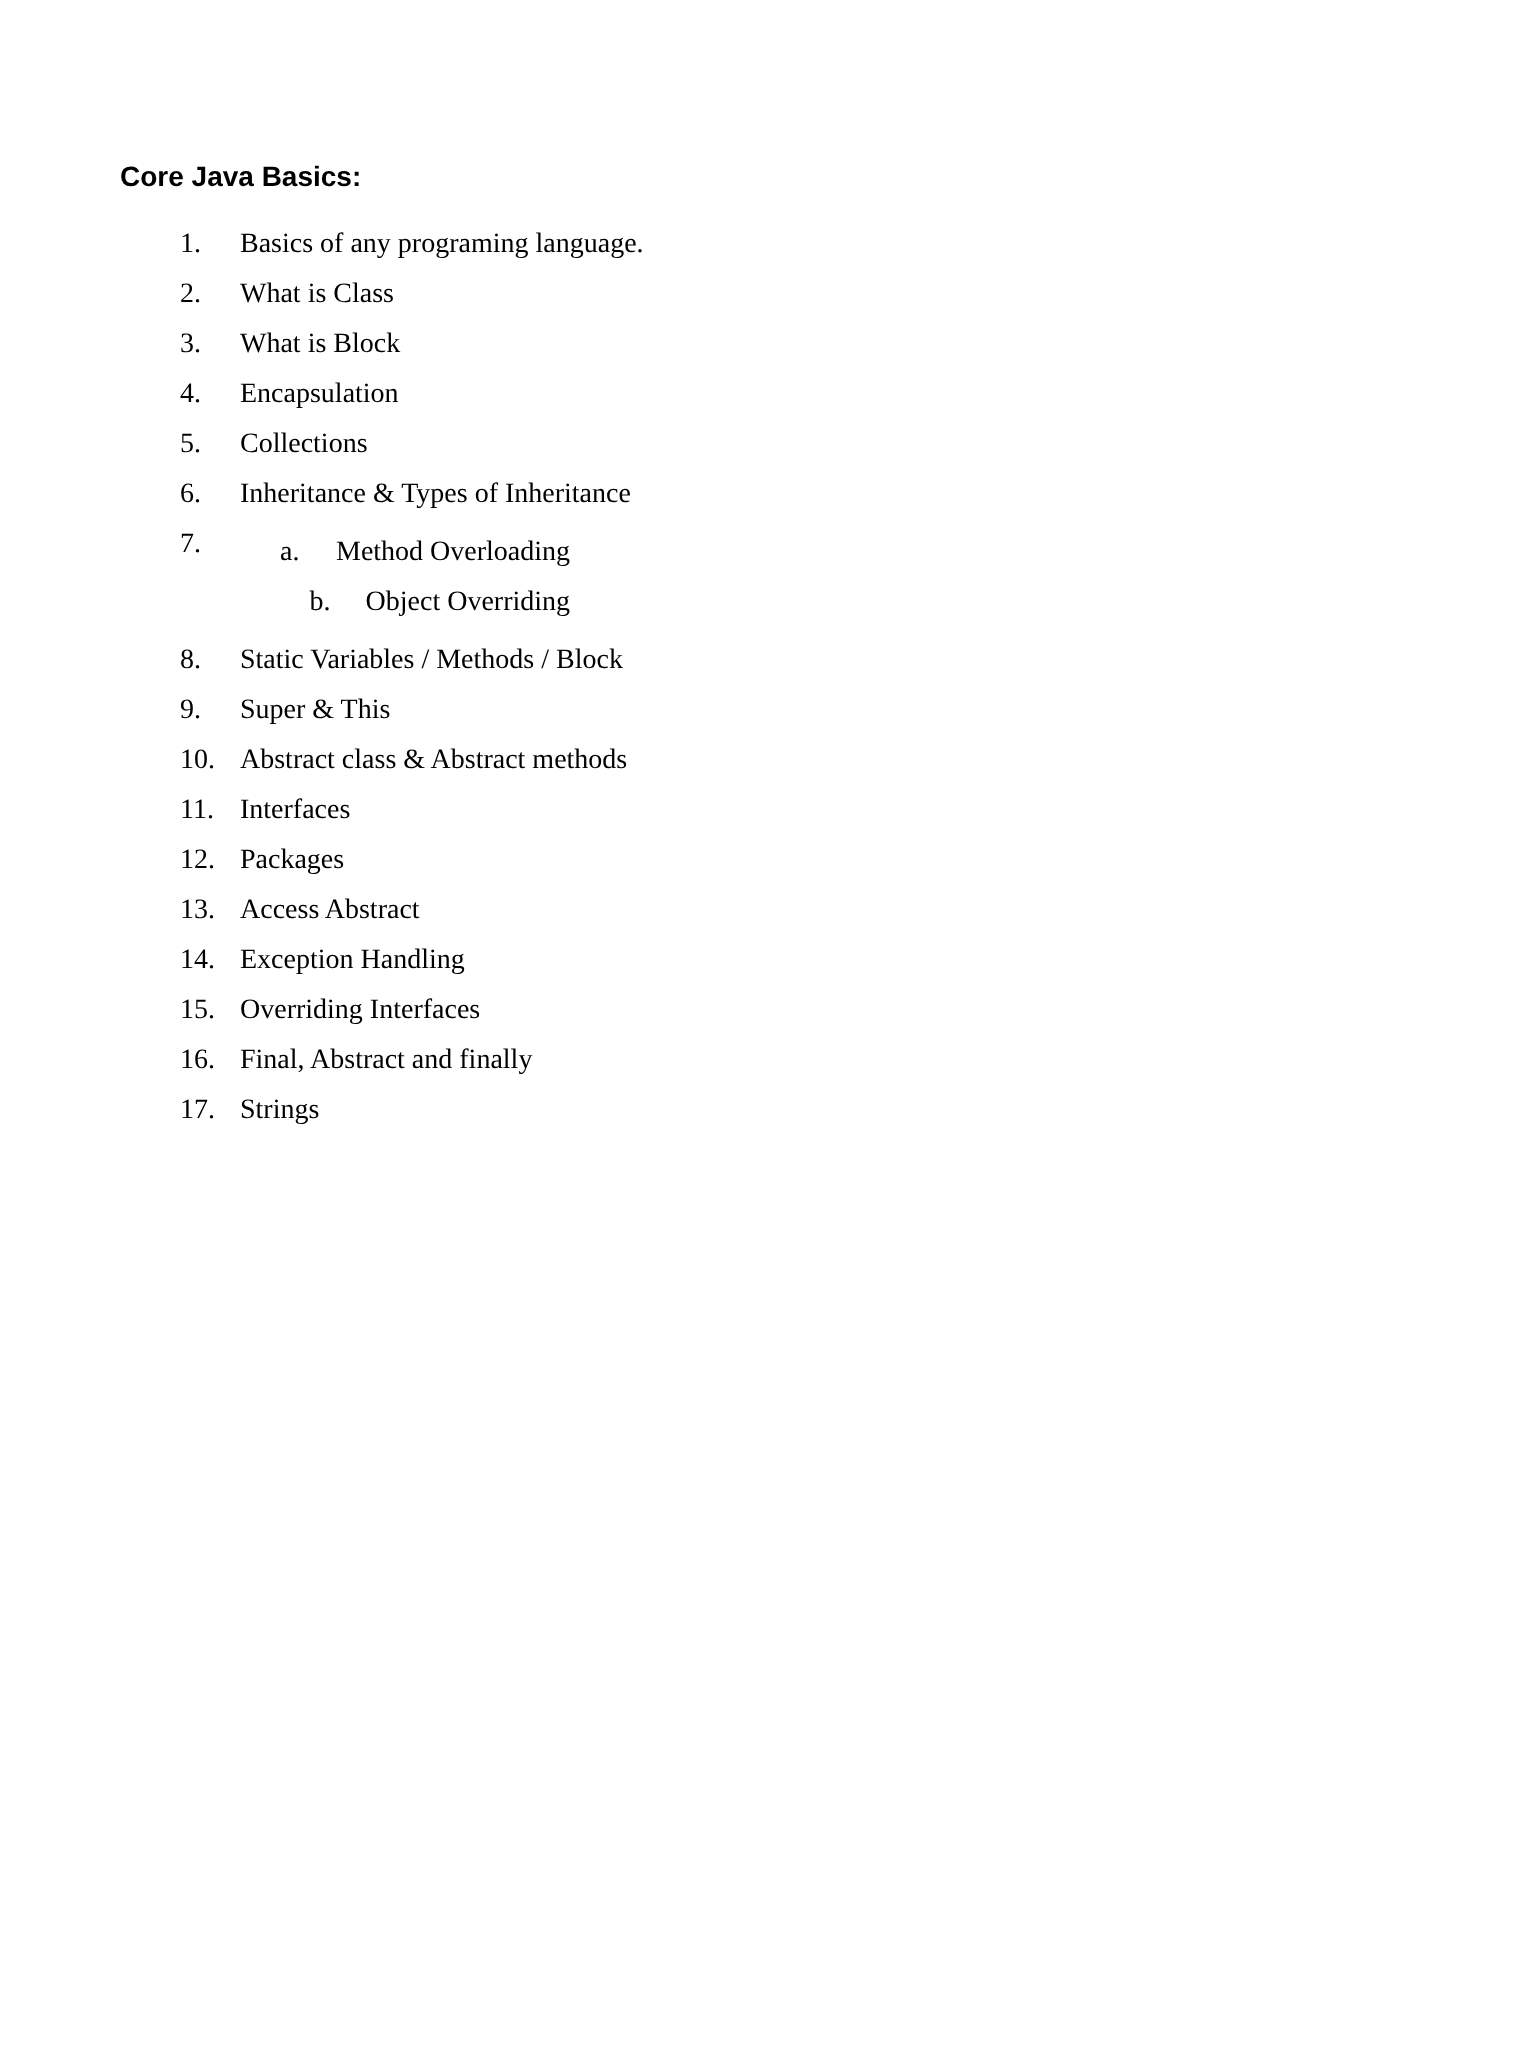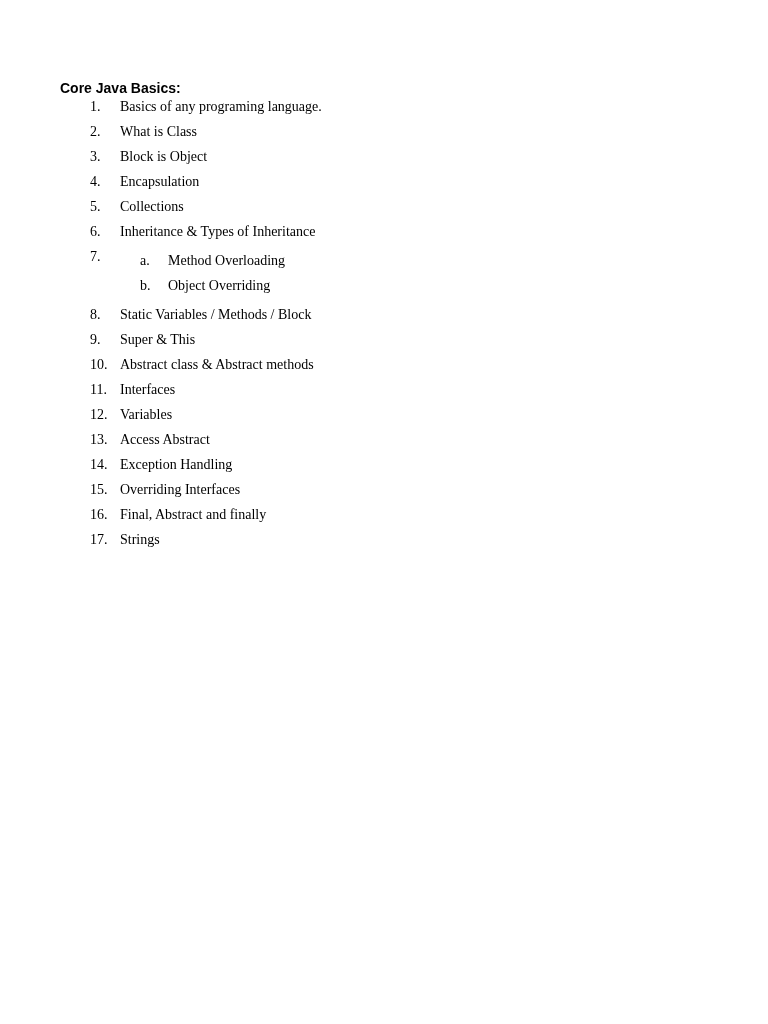--- a/index.html
+++ b/index.html
@@ -17,20 +17,21 @@
       color: #000000;
     }
 
     .page-content {
       padding: 80px 60px;
     }
 
     .page-title {
       font-weight: bold;
       font-size: 14px;
+      margin-bottom: 16px;
     }
 
     .main-list {
       list-style: none;
       padding-left: 30px;
       counter-reset: main-counter;
       font-family: Liberation Serif, serif;
     }
 
     .main-list > li {
@@ -54,20 +55,21 @@
       margin-top: 4px;
       counter-reset: sub-counter;
     }
 
     .sub-list > li {
       counter-increment: sub-counter;
       display: flex;
       margin-bottom: 4px;
       font-size: 14px;
       line-height: 1.5;
+      justify-content: flex-end;
     }
 
     .sub-list > li::before {
       content: counter(sub-counter, lower-alpha) ".";
       min-width: 28px;
       display: inline-block;
       flex-shrink: 0;
     }
 
     .list-item-content {
@@ -86,21 +88,21 @@
           <span>Basics of any programing language.</span>
         </div>
       </li>
       <li>
         <div class="list-item-content">
           <span>What is Class</span>
         </div>
       </li>
       <li>
         <div class="list-item-content">
-          <span>Block is Object</span>
+          <span>What is Block</span>
         </div>
       </li>
       <li>
         <div class="list-item-content">
           <span>Encapsulation</span>
         </div>
       </li>
       <li>
         <div class="list-item-content">
           <span>Collections</span>
@@ -138,21 +140,21 @@
           <span>Abstract class &amp; Abstract methods</span>
         </div>
       </li>
       <li>
         <div class="list-item-content">
           <span>Interfaces</span>
         </div>
       </li>
       <li>
         <div class="list-item-content">
-          <span>Variables</span>
+          <span>Packages</span>
         </div>
       </li>
       <li>
         <div class="list-item-content">
           <span>Access Abstract</span>
         </div>
       </li>
       <li>
         <div class="list-item-content">
           <span>Exception Handling</span>

